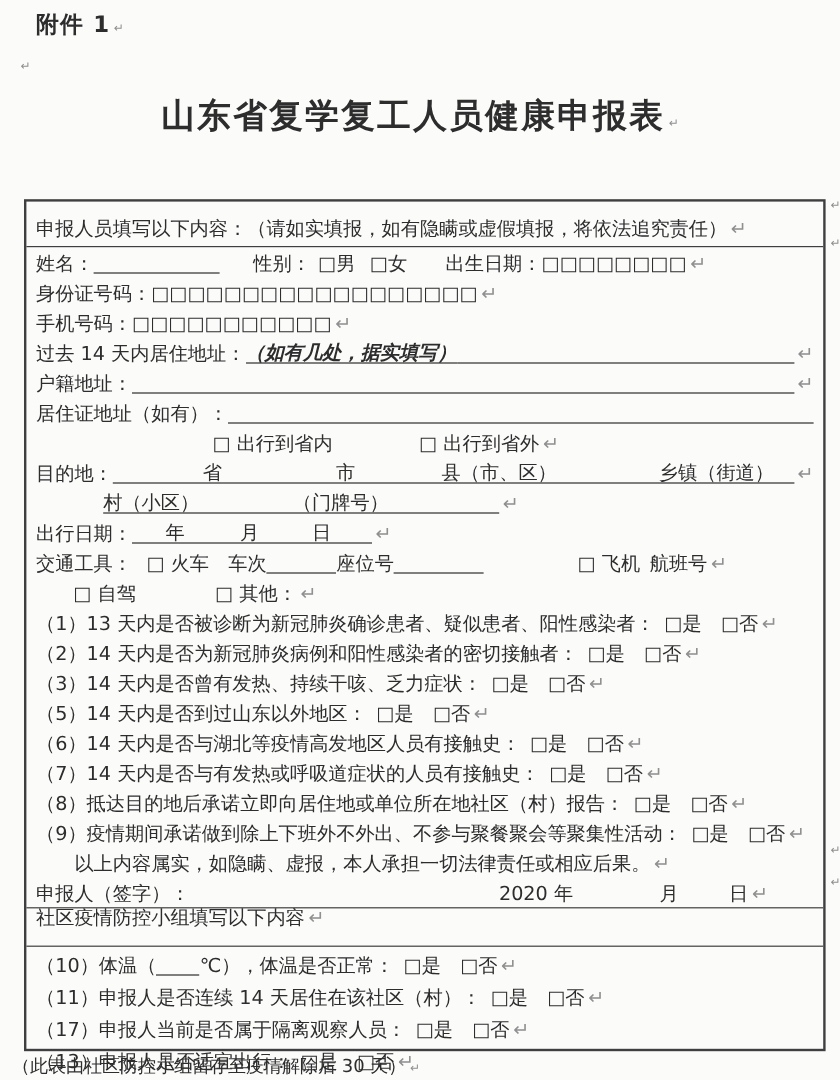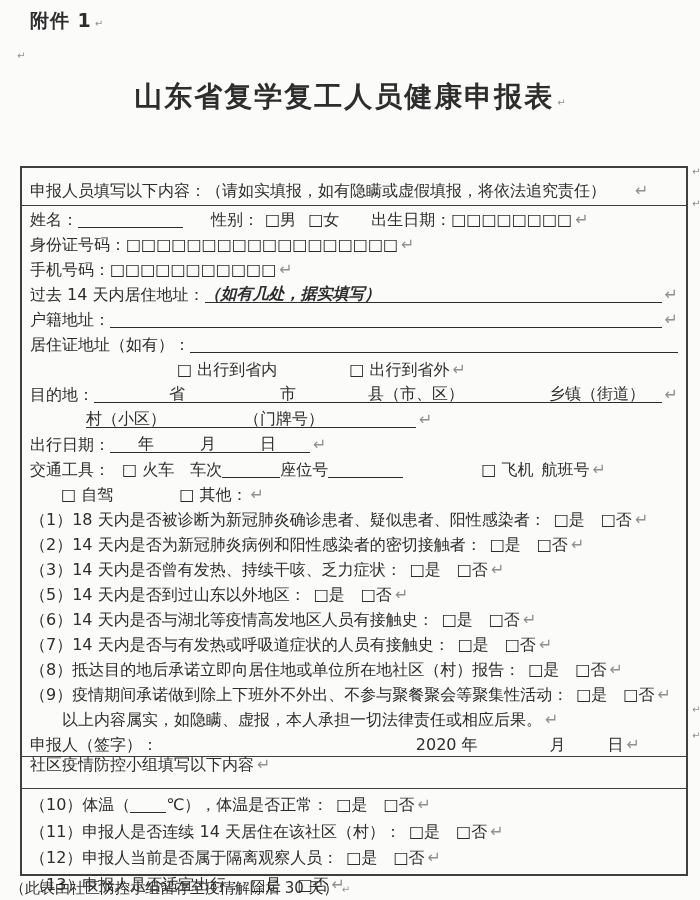--- a/index.html
+++ b/index.html
@@ -6,21 +6,21 @@
   .page{position:relative;width:700px;height:900px;background:#fbfbfa;
         font-family:"DejaVu Sans","Liberation Sans",sans-serif;color:#2d2d2d;overflow:hidden;}
   .attachment{position:absolute;left:30px;top:8px;font-size:19px;font-weight:700;letter-spacing:1px;}
   .title{position:absolute;left:0;top:78px;width:700px;text-align:center;
          font-size:28px;font-weight:700;letter-spacing:2px;}
   .pil{color:#909090;font-size:10px;margin-left:3px;font-weight:400;letter-spacing:0;}
   .pil.abs{position:absolute;}
   .formbox{position:absolute;left:20px;top:166px;width:664px;height:706px;
            border:2px solid #3f3f3f;background:transparent;}
   .hrow{height:31px;display:flex;align-items:flex-end;padding:0 8px 6px 8px;
-        border-bottom:1.6px solid #3f3f3f;gap:26px;}
+        border-bottom:1.6px solid #3f3f3f;}
   .hrow span{font-size:16px;line-height:16px;white-space:pre;}
   .r{height:22px;display:flex;align-items:flex-end;padding:0 8px 3px 8px;}
   .r span{font-size:16px;line-height:16px;white-space:pre;}
   .rB{height:23.8px;}
   .bl{display:inline-block;border-bottom:1.3px solid #2d2d2d;height:2px;}
   .ul{border-bottom:1.3px solid #2d2d2d;}
   .fill{flex:1;}
   .b{font-weight:700;font-style:italic;}
   .hB{height:26px;border-top:1.6px solid #3f3f3f;border-bottom:1.6px solid #3f3f3f;
       display:flex;align-items:flex-start;padding:0 8px 5px 8px;}
@@ -129,21 +129,21 @@
       <span class="pil">↵</span>
     </div>
 
     <div class="r" style="padding-left:39px;">
       <span>□ 自驾</span>
       <span style="margin-left:66px;">□ 其他：</span>
       <span class="pil">↵</span>
     </div>
 
     <div class="r">
-      <span>（1）18 天内是否被诊断为新冠肺炎确诊患者、疑似患者、阳性感染者：</span>
+      <span>（1）13 天内是否被诊断为新冠肺炎确诊患者、疑似患者、阳性感染者：</span>
       <span class="yn">□是</span>
       <span class="yn">□否</span>
       <span class="pil">↵</span>
     </div>
 
     <div class="r">
       <span>（2）14 天内是否为新冠肺炎病例和阳性感染者的密切接触者：</span>
       <span class="yn">□是</span>
       <span class="yn">□否</span>
       <span class="pil">↵</span>
@@ -221,21 +221,21 @@
     </div>
 
     <div class="r rB">
       <span>（11）申报人是否连续 14 天居住在该社区（村）：</span>
       <span class="yn">□是</span>
       <span class="yn">□否</span>
       <span class="pil">↵</span>
     </div>
 
     <div class="r rB">
-      <span>（12）申报人当前是否属于隔离观察人员：</span>
+      <span>（17）申报人当前是否属于隔离观察人员：</span>
       <span class="yn">□是</span>
       <span class="yn">□否</span>
       <span class="pil">↵</span>
     </div>
 
     <div class="r rB">
       <span>（13）申报人是否适宜出行：</span>
       <span class="yn">□是</span>
       <span class="yn">□否</span>
       <span class="pil">↵</span>

